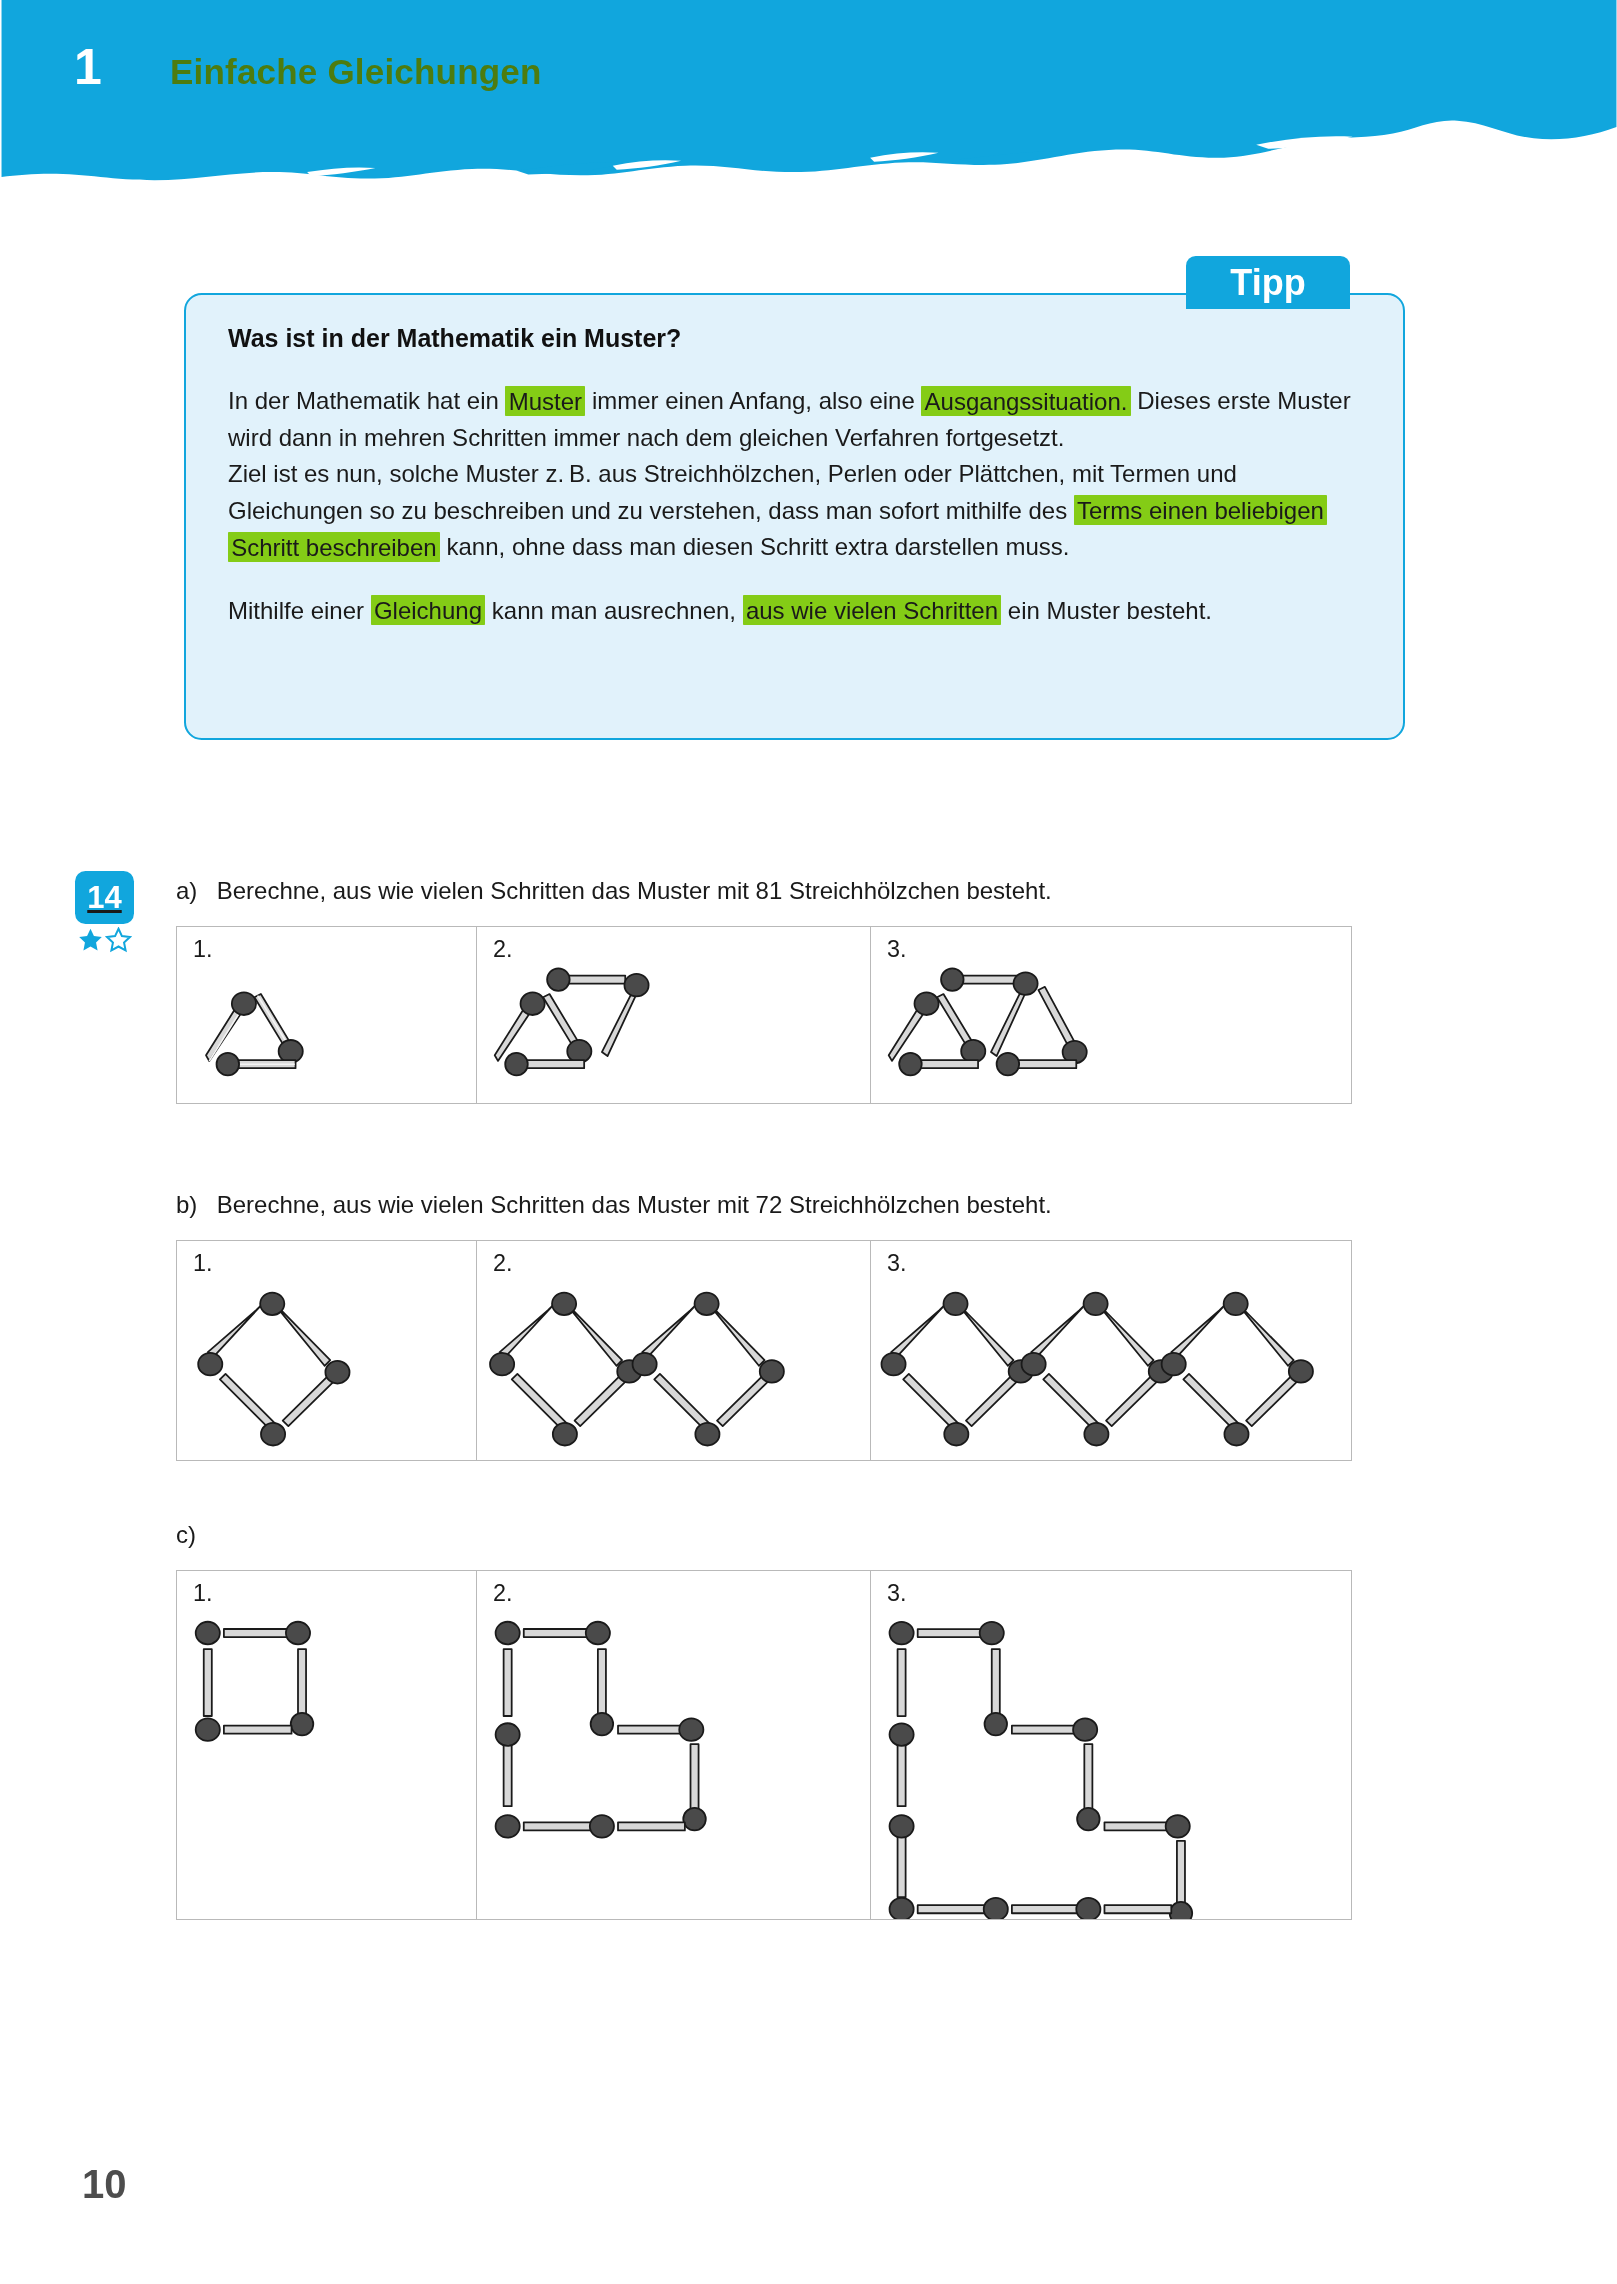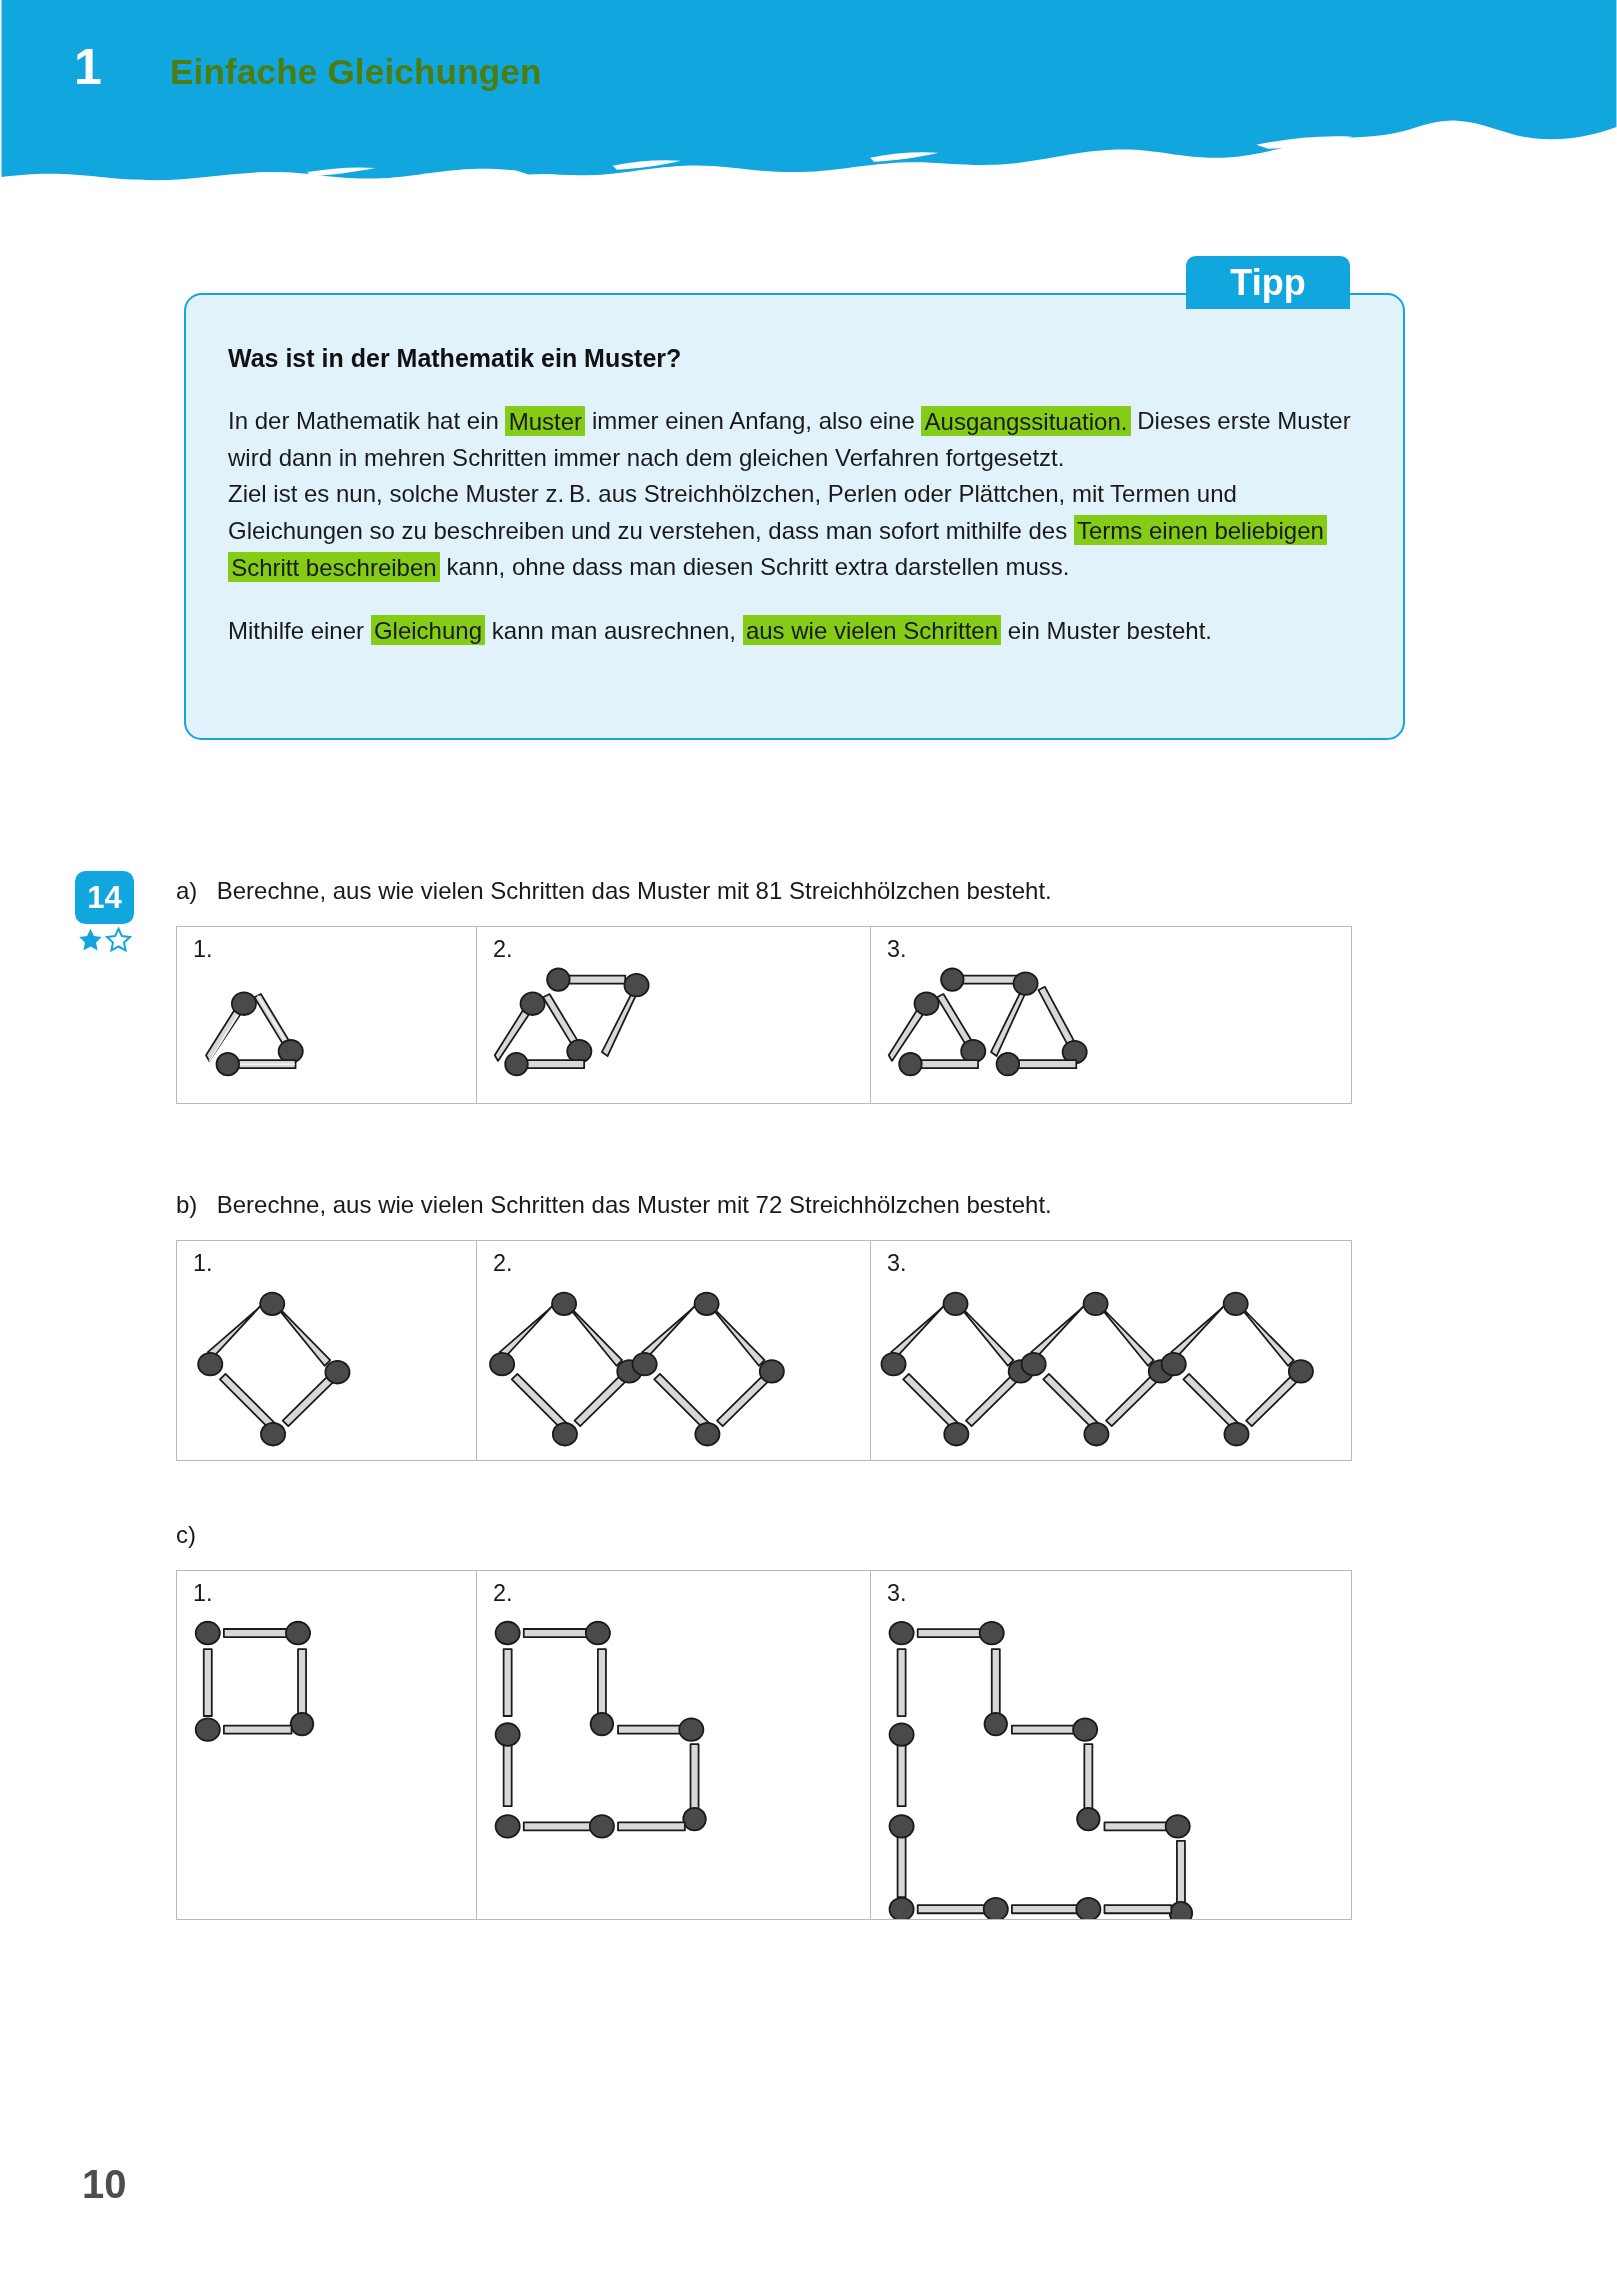--- a/index.html
+++ b/index.html
@@ -76,21 +76,21 @@
   }
   .tip-box {
     position: absolute;
     top: 37px;
     left: 0;
     width: 1221px;
     min-height: 447px;
     background: #e1f2fb;
     border: 2.4px solid #11a6dd;
     border-radius: 17.7px;
-    padding: 48px 42px 34px 42px;
+    padding: 28px 42px 34px 42px;
     z-index: 2;
   }
   .tip-heading {
     font-size: 25px;
     font-weight: bold;
     color: #111;
     margin: 0 0 29px 0;
     line-height: 1.25;
   }
   .tip-para {
@@ -108,20 +108,21 @@
     -webkit-box-decoration-break: clone;
   }
 
   
   .badge {
     position: absolute;
     left: 75px;
     top: 871px;
     width: 59px;
     text-align: center;
+    text-decoration: underline;
   }
   .badge-box {
     width: 59px;
     height: 53px;
     background: #11a6dd;
     border-radius: 10.5px;
     display: flex;
     align-items: center;
     justify-content: center;
   }

